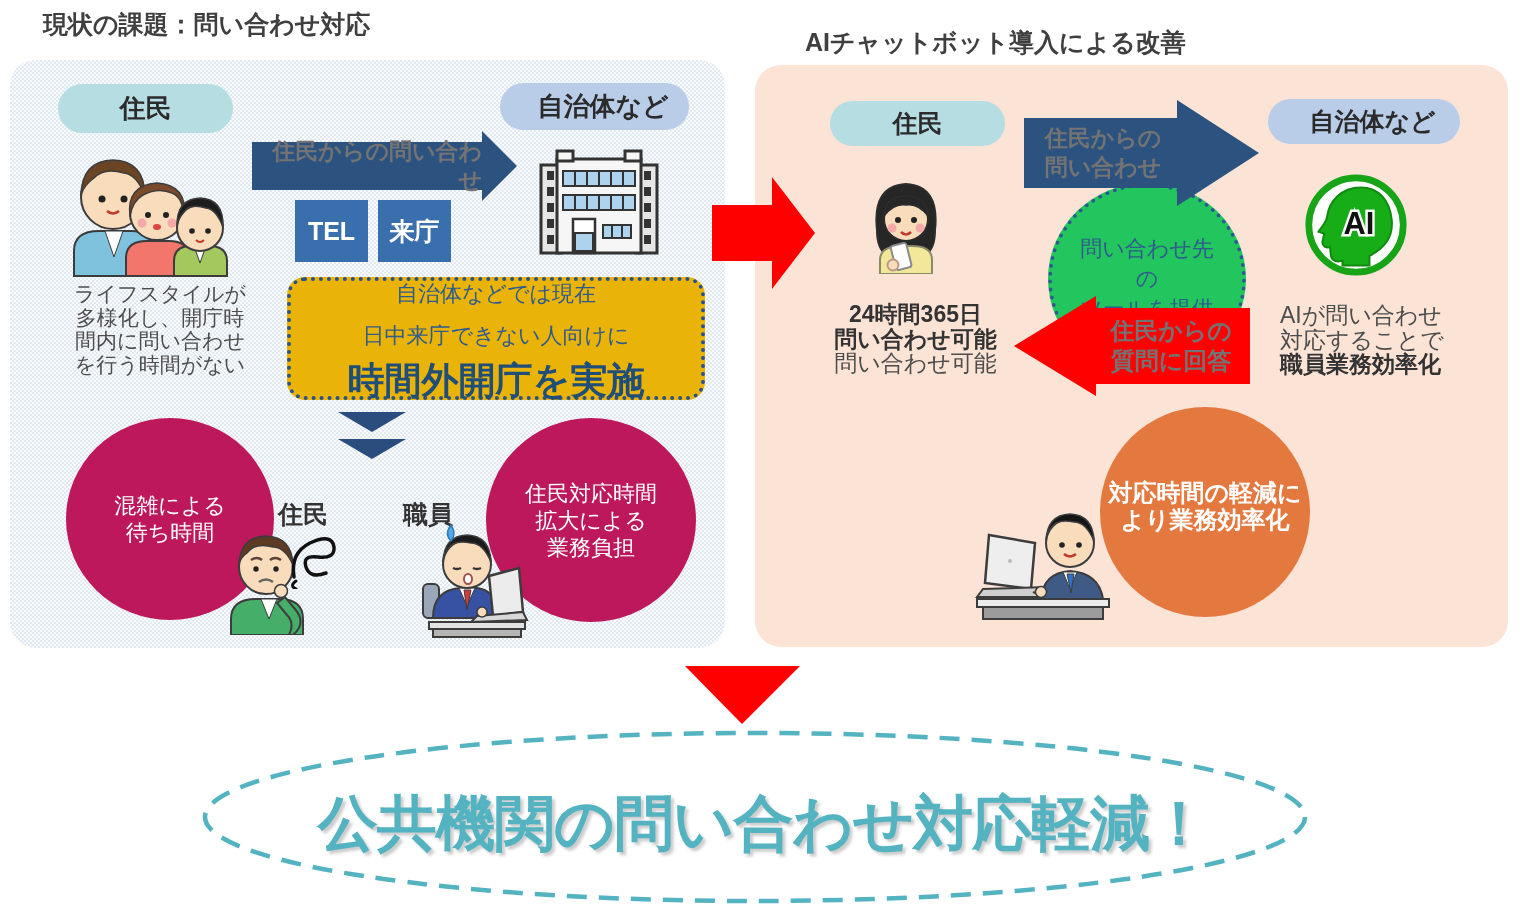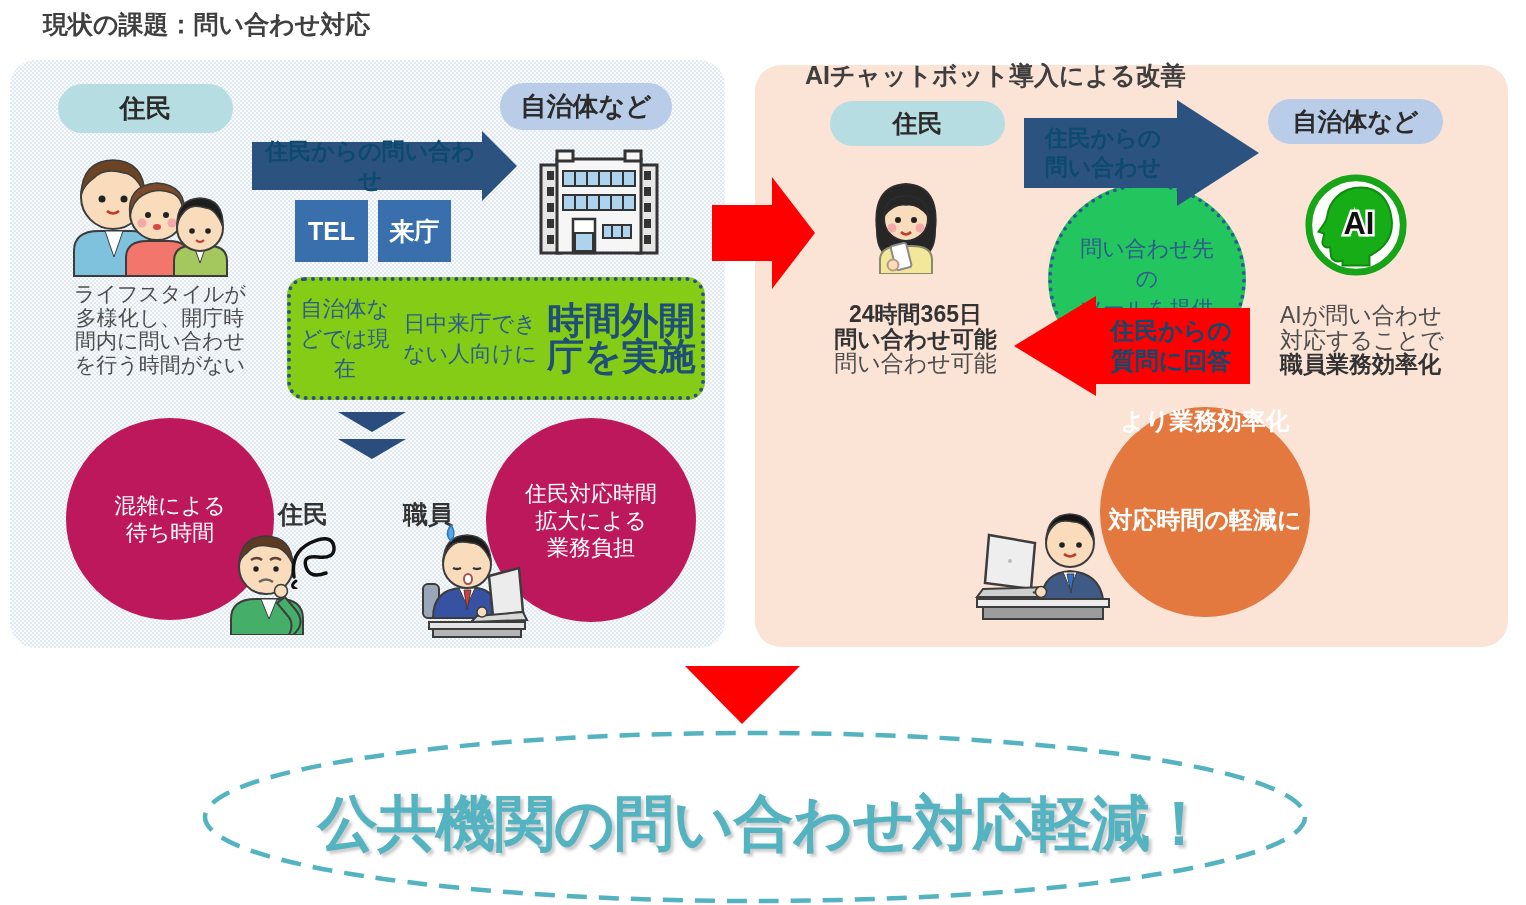--- a/index.html
+++ b/index.html
@@ -15,34 +15,34 @@
     background-color:#eef3f8;
     background-image:repeating-conic-gradient(#e1e9f2 0% 25%, #f9fbfd 0% 50%);
     background-size:4px 4px;
   }
   .panel-right{left:755px;top:65px;width:753px;height:582px;background:#fbe3d6;}
   .badge{
     border-radius:26px;display:flex;align-items:center;justify-content:center;
     font-weight:bold;color:#2b2b2b;z-index:2;
   }
   .badge-teal{background:#b5dde2;}
-  .badge-blue{background:#b9cce8;}
+  .badge-blue{background:#b9cce8;padding-left:17px;}
   .arrow-label{
-    position:absolute;color:#0c4a6e;font-weight:bold;text-align:center;z-index:3;
+    position:absolute;color:#737373;font-weight:bold;text-align:right;z-index:3;
     display:flex;flex-direction:column;align-items:center;justify-content:center;line-height:1.25;
   }
   .blue-box{
     background:#3a6fad;color:#fff;font-weight:bold;display:flex;align-items:center;justify-content:center;
     z-index:2;font-size:25px;
   }
   .para{color:#4d4d4d;font-size:21px;line-height:23.5px;text-align:center;z-index:2;}
   .dashed-box{
-    border:4px dotted #2a5183;border-radius:18px;background:#84cc16;z-index:1;
-    display:flex;flex-direction:row;align-items:center;justify-content:center;
-    color:#2f5b8d;font-size:22px;line-height:30px;text-align:center;
+    border:4px dotted #2a5183;border-radius:18px;background:#eab308;z-index:1;
+    display:flex;flex-direction:column;align-items:center;justify-content:center;
+    color:#2f5b8d;font-size:22px;line-height:30px;text-align:center;gap:12px;
   }
   .dashed-box .big{font-size:37px;font-weight:bold;color:#1f4e79;line-height:36px;}
   .navy-circle{
     background:#be185d;border-radius:50%;z-index:1;color:#fff;
     display:flex;flex-direction:column;align-items:center;justify-content:center;
     font-size:22px;line-height:27px;text-align:center;
   }
   .orange-circle{
     background:#e4793f;border-radius:50%;z-index:1;color:#fff;font-weight:bold;
     display:flex;flex-direction:column;align-items:flex-start;justify-content:flex-start;
@@ -221,21 +221,21 @@
   <div class="abs navy-circle" style="left:486px;top:418px;width:210px;height:204px;">
     <div>住民対応時間</div>
     <div>拡大による</div>
     <div>業務負担</div>
   </div>
 
   <svg class="abs z4" style="left:705px;top:170px;" width="115" height="126" viewBox="0 0 115 126">
     <polygon points="7,35 67,35 67,7 110,63 67,119 67,91 7,91" fill="#fe0000"></polygon>
   </svg>
 
-  <div class="abs section-title" style="left:805px;top:26px;margin-top:33px;">AIチャットボット導入による改善</div>
+  <div class="abs section-title" style="left:805px;top:26px;">AIチャットボット導入による改善</div>
   <div class="abs panel panel-right"></div>
 
   <div class="abs badge badge-teal" style="left:830px;top:101px;width:175px;height:45px;font-size:25px;">住民</div>
   <div class="abs badge badge-blue" style="left:1268px;top:99px;width:175px;height:45px;font-size:25px;">自治体など</div>
 
   <svg class="abs z2" style="left:1024px;top:100px;" width="236" height="106" viewBox="0 0 236 106">
     <polygon points="0,18 153,18 153,0 235,53 153,106 153,88 0,88" fill="#2c5380"></polygon>
   </svg>
   <div class="arrow-label" style="left:1028px;top:118px;width:150px;height:70px;font-size:23px;">
     <div>住民からの</div>
@@ -286,22 +286,22 @@
     <div>質問に回答</div>
   </div>
 
   <div class="abs txt-block" style="left:1280px;top:303px;width:175px;text-align:left;">
     <div>AIが問い合わせ</div>
     <div>対応することで</div>
     <div class="b">職員業務効率化</div>
   </div>
 
   <div class="abs orange-circle" style="left:1100px;top:407px;width:210px;height:210px;">
+    <div style="width:100%;margin-top:72px;">対応時間の軽減に</div>
     <div style="width:100%;">より業務効率化</div>
-    <div style="width:100%;margin-top:72px;">対応時間の軽減に</div>
   </div>
 
   <svg class="abs z3" style="left:975px;top:495px;" width="150" height="128" viewBox="0 0 150 128">
     <g stroke="#3c3c3c" stroke-width="2">
       <polygon points="14,40 60,48 56,94 10,88" fill="#eeeeee" stroke-width="2.5"></polygon>
       <circle cx="35" cy="66" r="2" fill="#bbb" stroke="none"></circle>
       <polygon points="8,94 72,92 80,102 2,102" fill="#cfcfcf"></polygon>
       <circle cx="95" cy="48" r="24" fill="#f8dcbc"></circle>
       <path d="M71,46 Q72,20 95,19 Q118,20 119,46 Q111,27 99,27 Q81,23 75,34 Q72,39 71,46 Z" fill="#151515" stroke-width="1.5"></path>
       <circle cx="87" cy="50" r="2.8" fill="#222" stroke="none"></circle>

